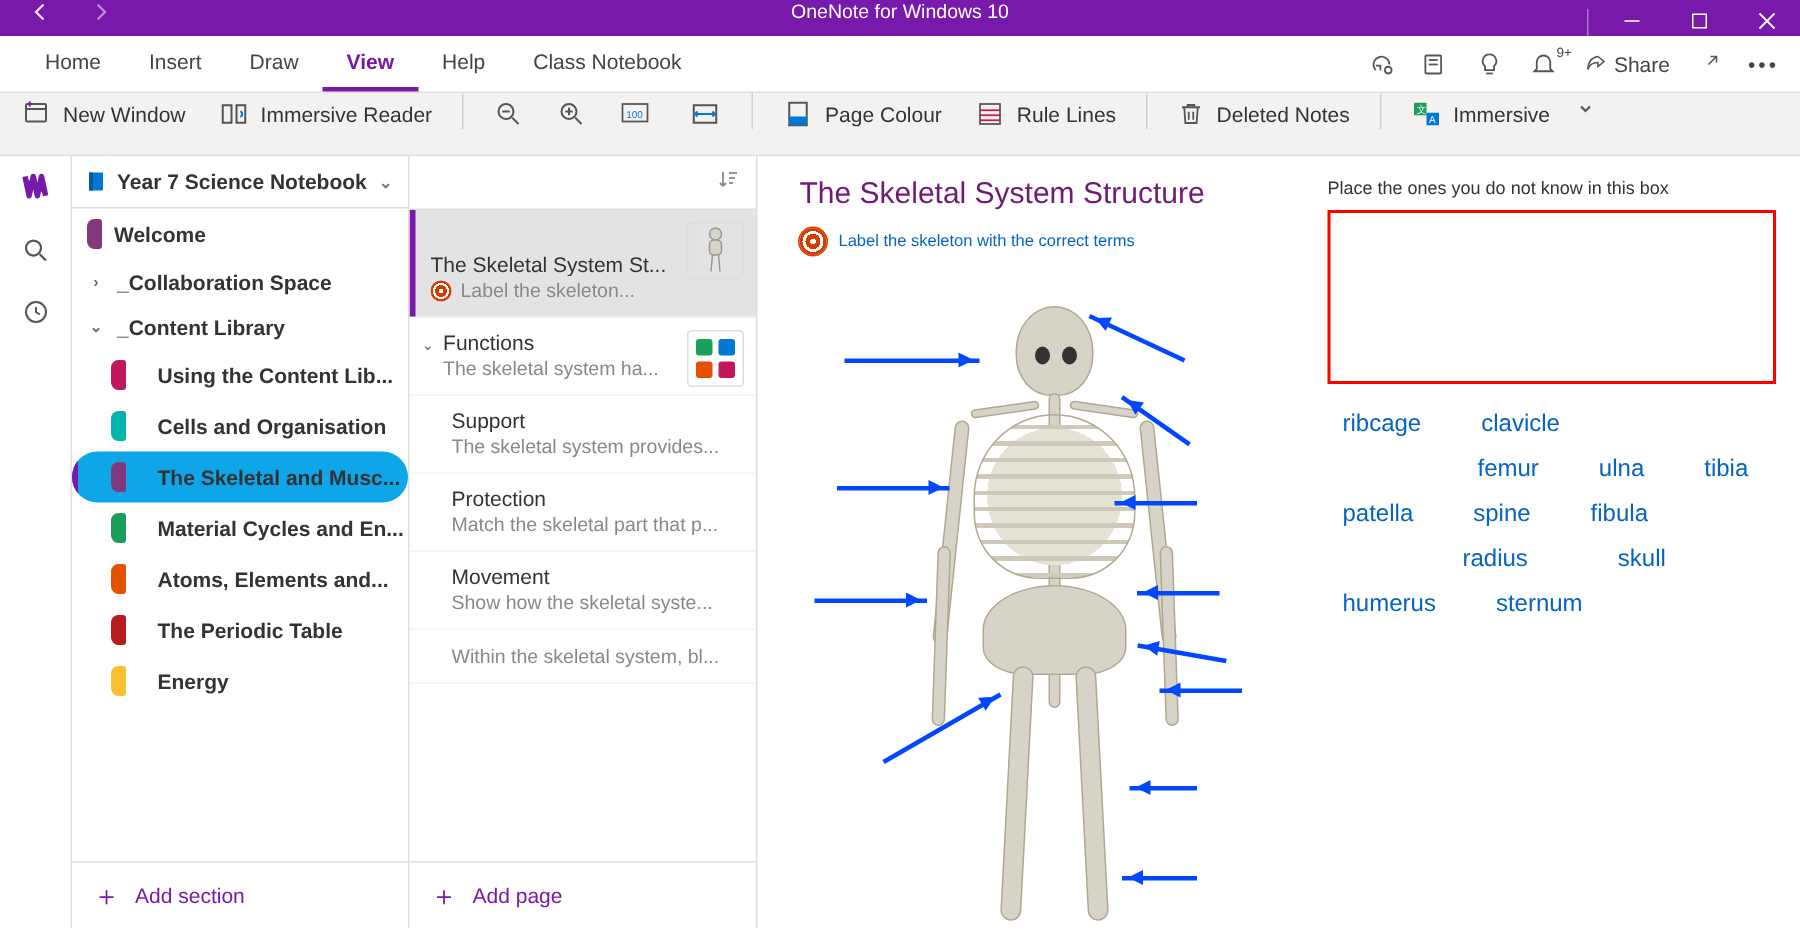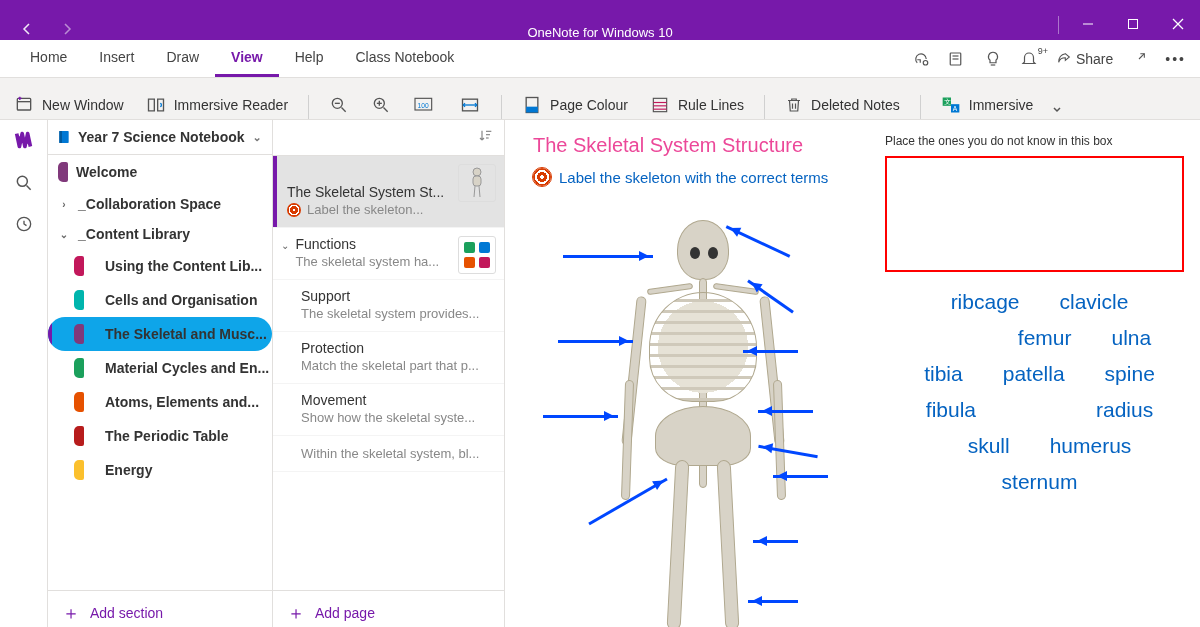--- a/index.html
+++ b/index.html
@@ -19,23 +19,23 @@
     width: 1200px; height: 627px;
     font-family: "Segoe UI", Arial, sans-serif;
     font-size: 14px;
     color: var(--text);
     overflow: hidden;
     background: #fff;
   }
 
   
   .titlebar {
-    height: 40px;
+    height: 24px;
     background: var(--purple);
-    display: flex; align-items: flex-end;
+    display: flex; align-items: flex-start;
     color: #fff;
     position: relative;
   }
   .titlebar .nav { display: flex; gap: 6px; padding-left: 10px; }
   .titlebar .nav span { width: 34px; text-align: center; opacity: .9; cursor: pointer; }
   .titlebar .title { position: absolute; left: 0; right: 0; text-align: center; pointer-events: none; font-size: 13px; }
   .titlebar .wins { margin-left: auto; display: flex; align-items: center; }
   .titlebar .wins span { width: 45px; text-align: center; cursor: pointer; font-size: 14px; padding: 7px 0; }
   .titlebar .vline { width: 1px; height: 18px; background: rgba(255,255,255,.4); margin-right: 6px; }
 
@@ -57,21 +57,21 @@
   .menubar .spacer { flex: 1; }
   .menubar .right { display: flex; align-items: center; gap: 18px; padding-right: 8px; color: #444; }
   .menubar .right .ic { cursor: pointer; display: inline-flex; align-items: center; gap: 4px; position:relative; }
   .menubar .badge { position:absolute; top:-4px; right:-10px; font-size:9px; }
 
   
   .ribbon {
     height: 42px;
     background: var(--gray-bg);
     border-bottom: 1px solid var(--border);
-    display: flex; align-items: flex-end;
+    display: flex; align-items: flex-start;
     padding: 0 12px; gap: 18px;
     color: #333; font-size: 14px;
   }
   .ribbon .btn { display: inline-flex; align-items: center; gap: 8px; cursor: pointer; padding: 4px 2px; }
   .ribbon .sep { width: 1px; height: 24px; background: var(--divider); }
   .ribbon svg, .menubar svg { flex-shrink:0; }
 
   
   .body {
     display: flex;
@@ -157,25 +157,25 @@
   }
   .page-item.group-collapse { display:flex; align-items:flex-start; gap:2px;}
   .page-item.group-collapse .chev { font-size:10px; color:#666; margin-top:4px; margin-left:-6px; margin-right:4px;}
 
   
   .canvas {
     flex:1; position:relative; overflow:hidden;
   }
   .canvas .page-title {
     position:absolute; left:28px; top:14px;
-    font-size:20px; color:#ec4899;
+    font-size:20px; color:#701a75;
   }
   .canvas .instruction {
     position:absolute; left:28px; top:48px;
-    color: var(--hyperlink); font-size:15px;
+    color: var(--hyperlink); font-size:11px;
     display:flex; align-items:center; gap:8px;
   }
   .canvas .instruction .target {
     width:18px; height:18px; border-radius:50%;
     background:
       radial-gradient(circle, #fff 0 2px, #d83b01 2px 5px, #fff 5px 7px, #d83b01 7px 9px);
     outline:1px solid #d83b01;
   }
 
   .skeleton-area {
@@ -223,23 +223,22 @@
     position:absolute; left:380px; right:16px; top:14px;
   }
   .exercise .prompt { font-size:12px; }
   .exercise .dropbox {
     margin-top:8px; border:2px solid var(--red);
     height:116px; width:100%;
   }
   .wordbank {
     margin-top:18px; display:flex; flex-wrap:wrap;
     gap:12px 40px;
-    color: var(--hyperlink); font-size:21px;
+    color: var(--hyperlink); font-size:16px;
     padding-left:10px;
-    justify-content:center;
   }
   .wordbank span { cursor:grab; white-space:nowrap;}
 </style>
 </head>
 <body>
 
 <div class="titlebar">
   <div class="nav">
     <span>
       <svg width="16" height="16" viewBox="0 0 16 16" fill="none" stroke="#fff" stroke-width="1.5">

